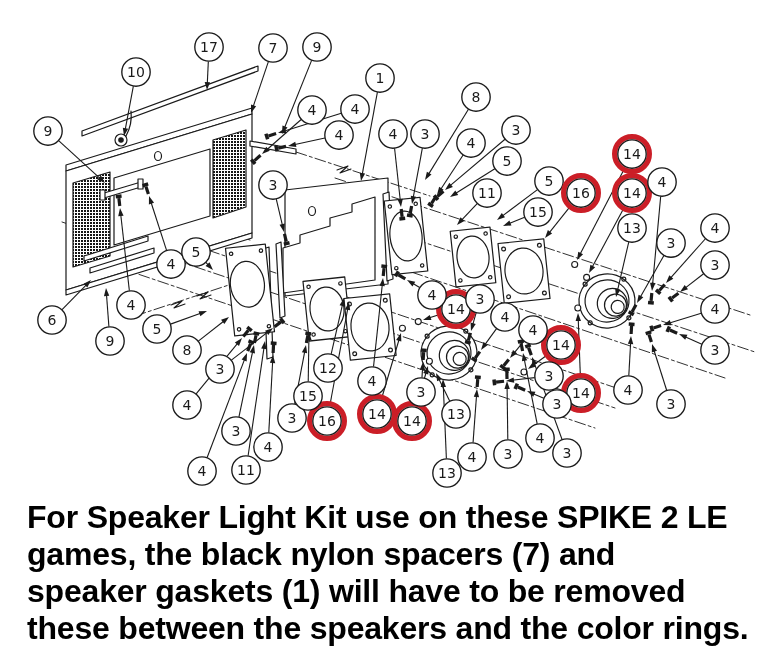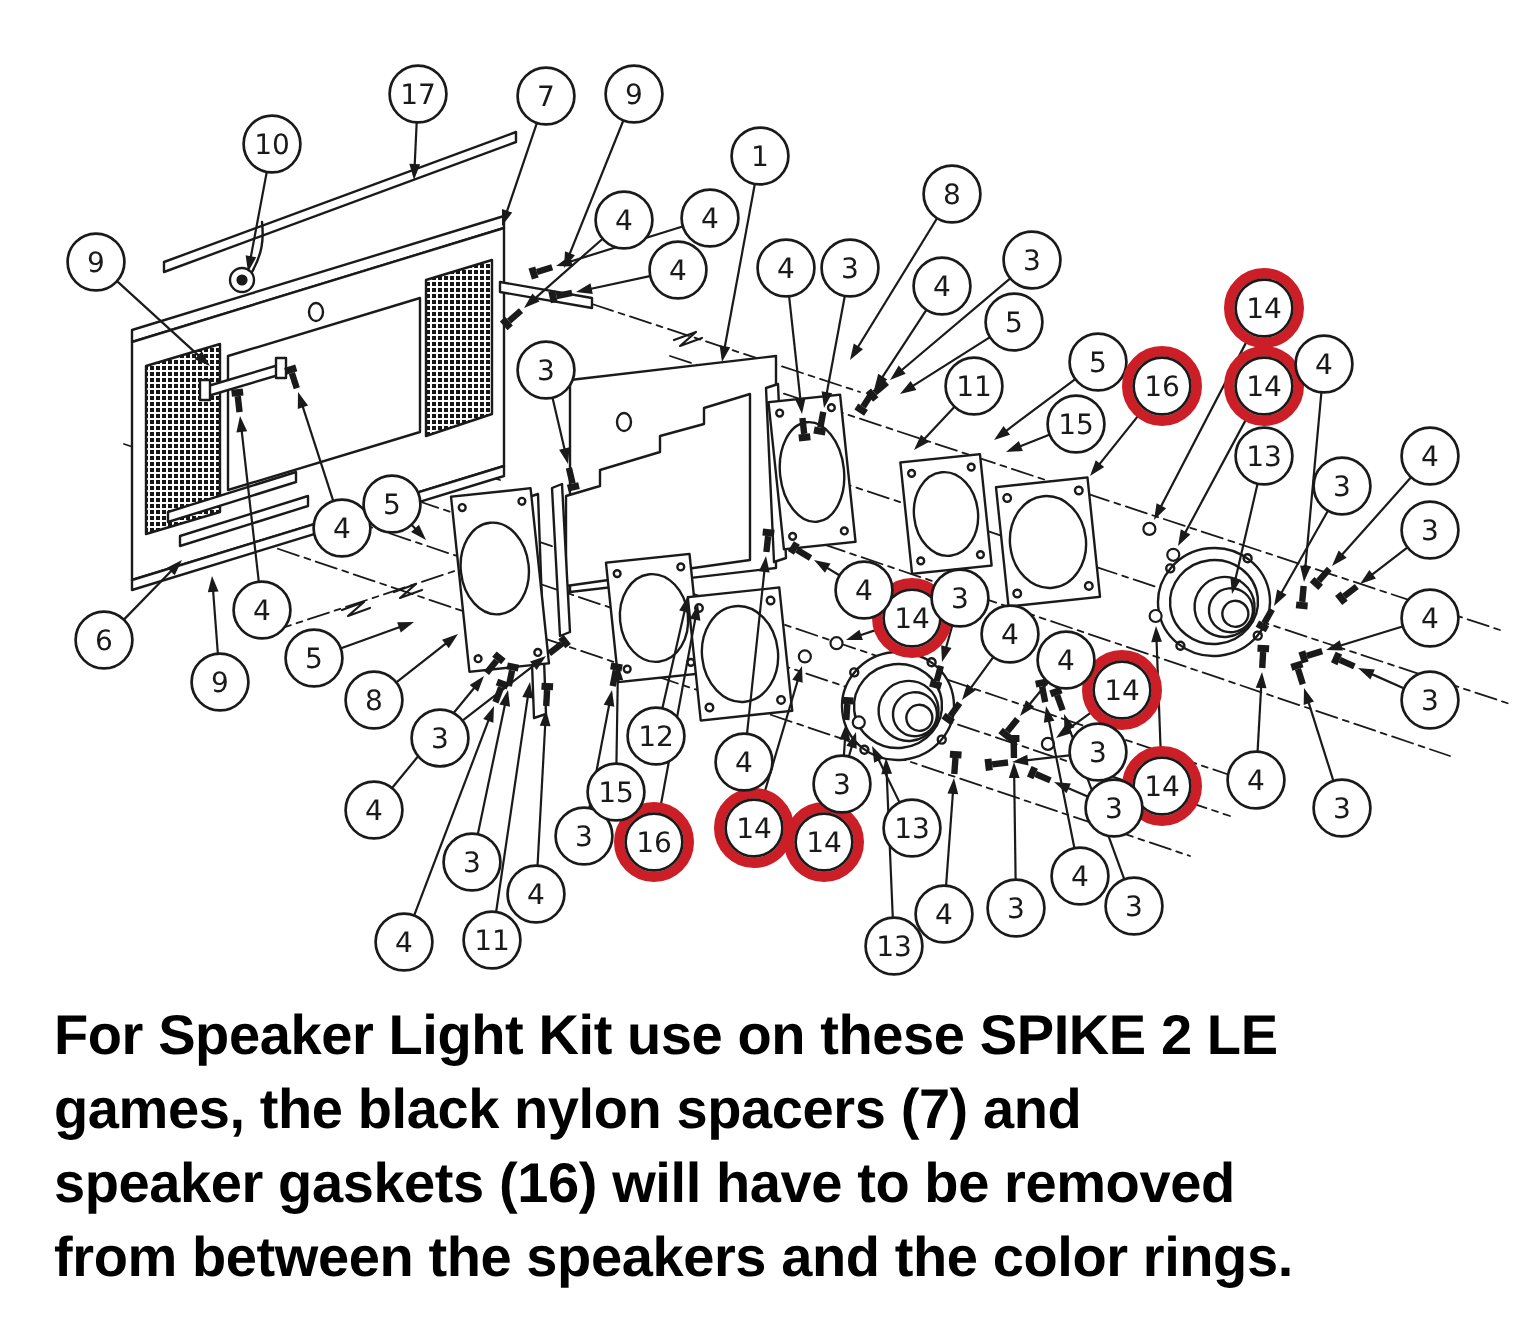--- a/index.html
+++ b/index.html
@@ -1,21 +1,21 @@
 <!DOCTYPE html>
 <html><head>
 <meta charset="utf-8">
 <style>
   html,body{margin:0;padding:0;background:#fff;}
   .page{position:relative;width:758px;height:671px;background:#ffffff;overflow:hidden;
         font-family:"Liberation Sans",sans-serif;}
   #diagram{position:absolute;left:0;top:0;}
   .caption{position:absolute;left:27px;top:499px;width:724px;
            font-family:"Liberation Sans",sans-serif;
-           font-weight:700;font-size:28px;line-height:37px;color:#000;
+           font-weight:700;font-size:32px;line-height:37px;color:#000;
            letter-spacing:-0.2px;}
   .caption div{white-space:nowrap;}
   text.blbl{font-family:"DejaVu Sans","Liberation Sans",sans-serif;font-size:14px;fill:#1a1a1a;}
 </style>
 </head>
 <body>
 
 <div class="page">
 
 <svg id="diagram" width="758" height="671" viewBox="0 0 758 671">
@@ -656,17 +656,17 @@
         <g>
           <circle cx="432" cy="295" r="14.2" fill="#fff" stroke="#1a1a1a" stroke-width="1.35"></circle>
           <text x="432" y="299.8" text-anchor="middle" class="blbl">4</text>
         </g>
       </g>
 </svg>
 
 <div class="caption">
   <div>For Speaker Light Kit use on these SPIKE 2 LE</div>
   <div>games, the black nylon spacers (7) and</div>
-  <div>speaker gaskets (16) will have to be removed</div>
-  <div>from between the speakers and the color rings.</div>
+  <div>speaker gaskets (1) will have to be removed</div>
+  <div>these between the speakers and the color rings.</div>
 </div>
 
 </div>
 
 </body></html>

